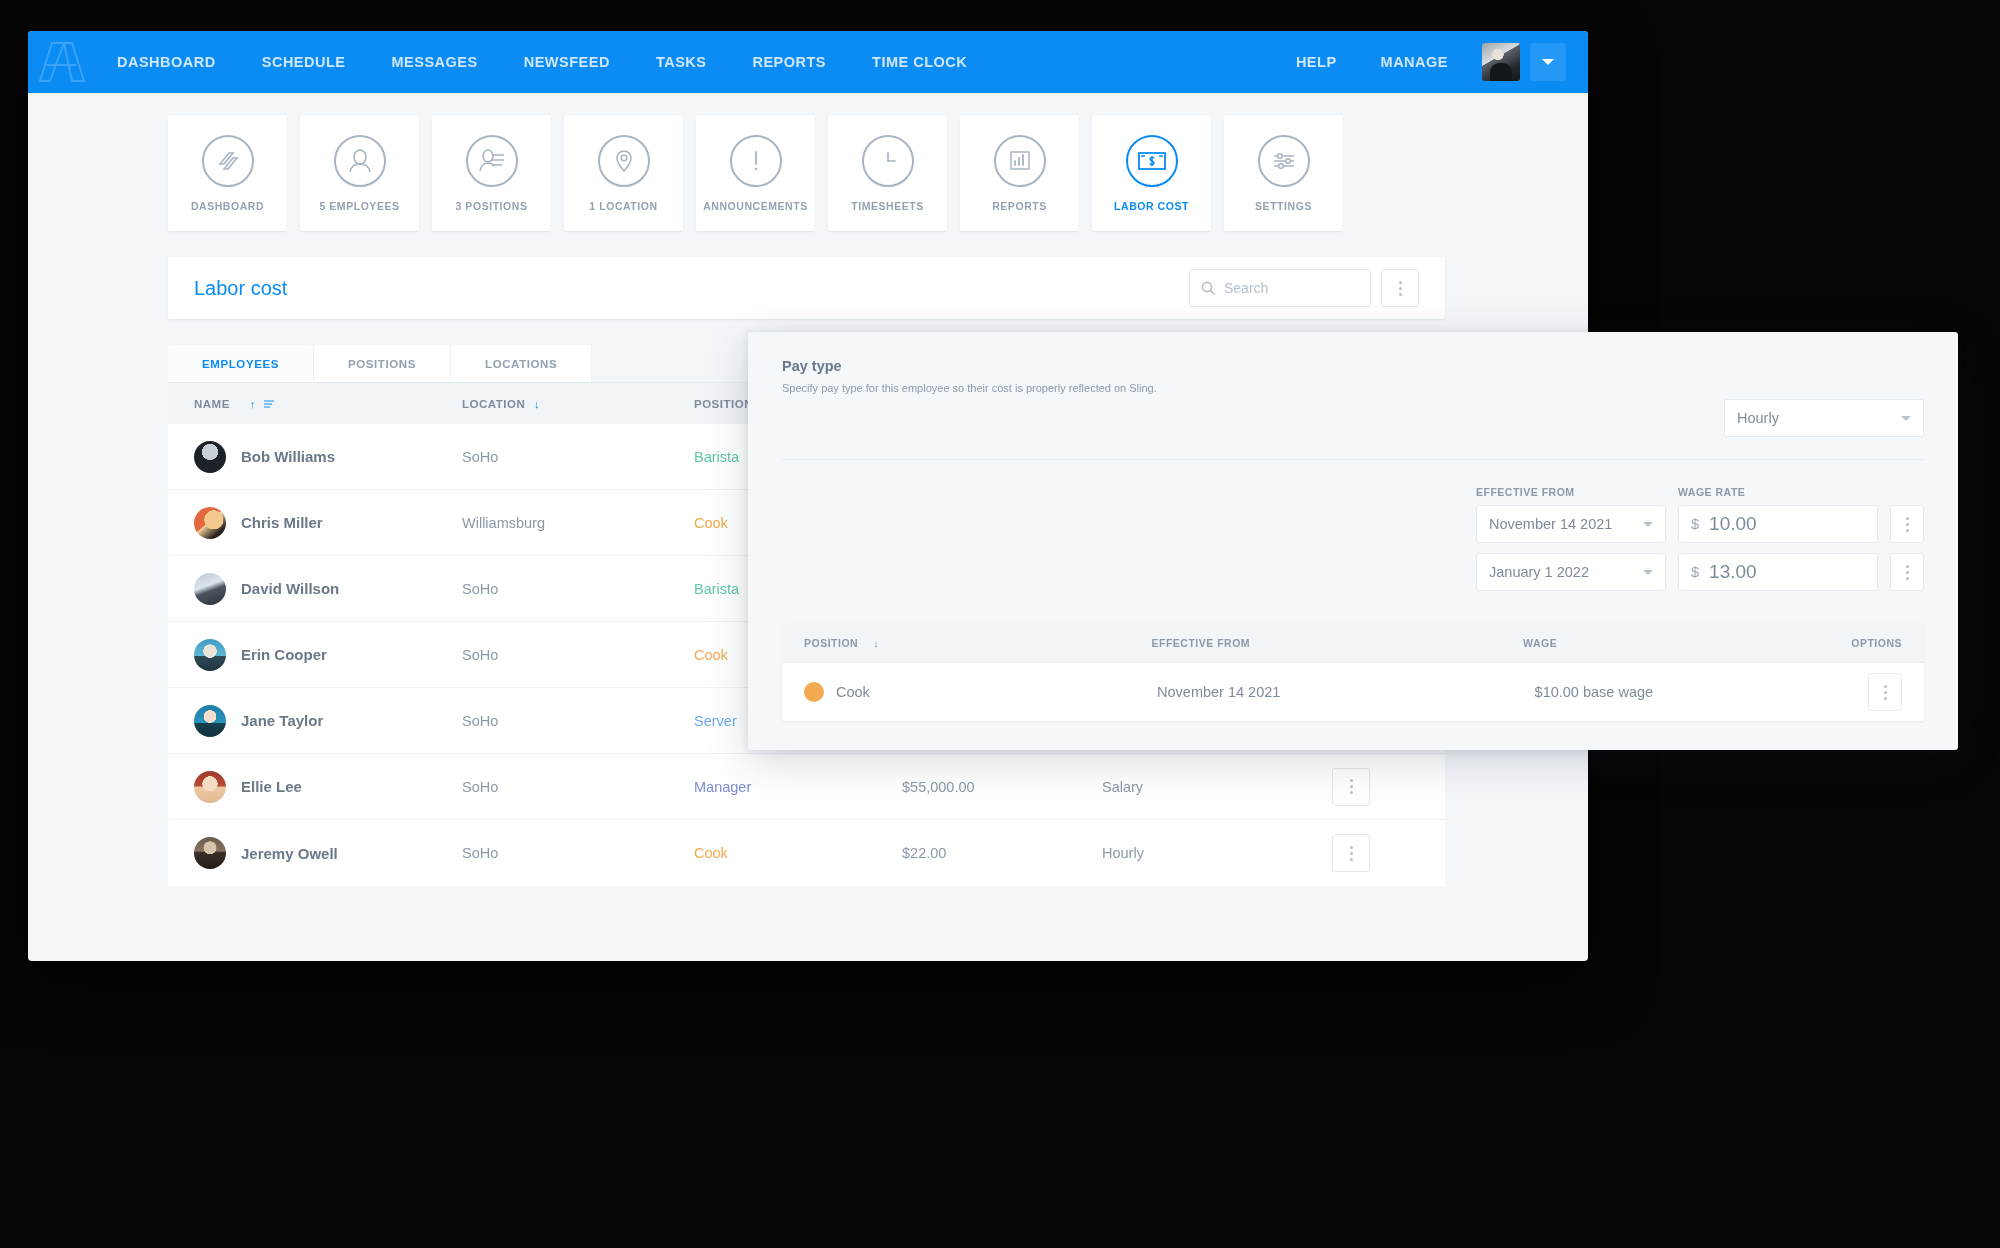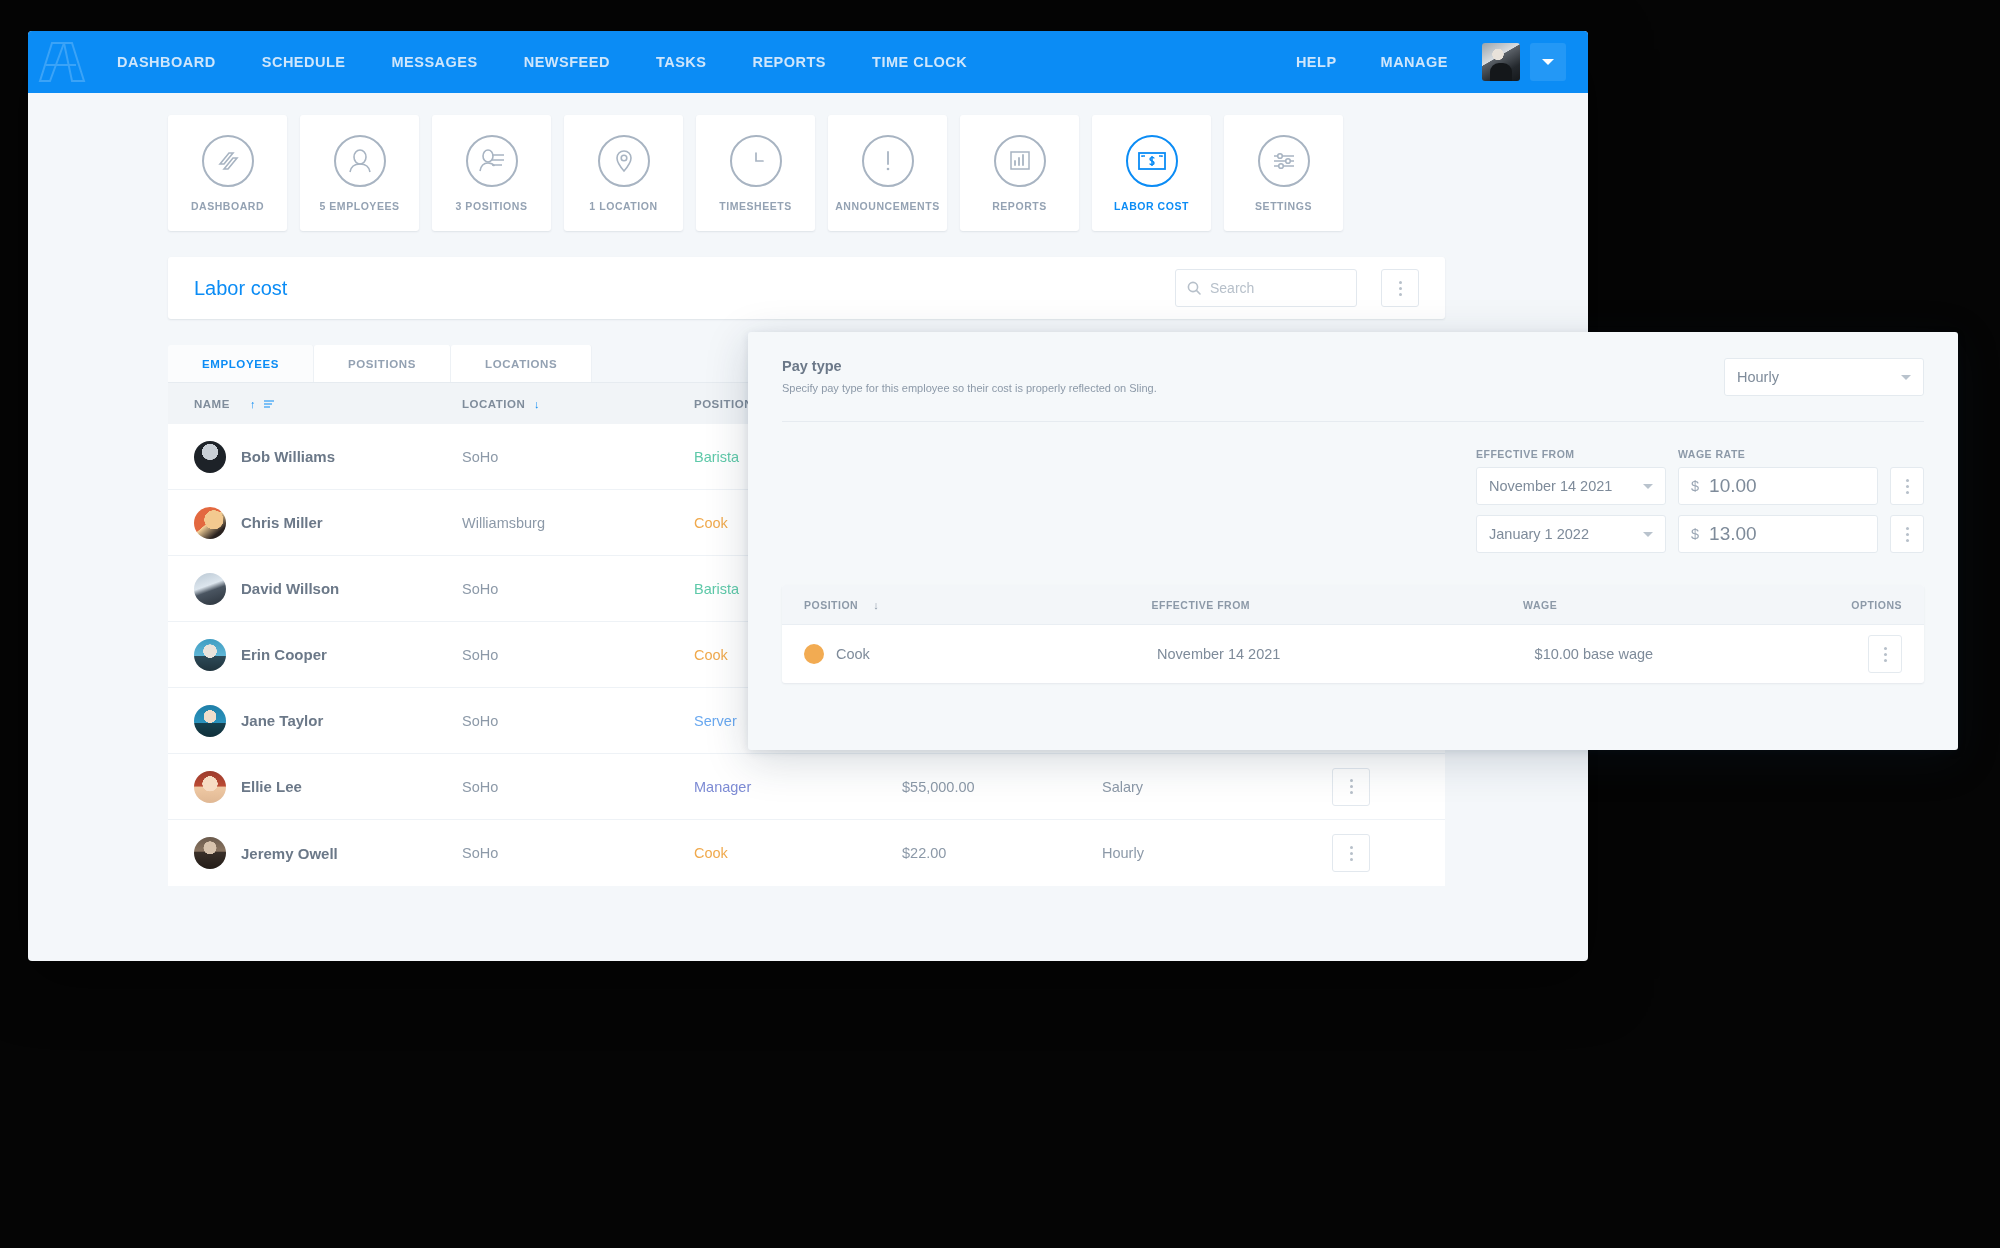--- a/index.html
+++ b/index.html
@@ -88,21 +88,21 @@
   .tile.active .tlabel { color: #0b8cf5; }
 
   
   .lc-card {
     margin: 26px 0 0 140px; width: 1277px; height: 62px;
     background: #ffffff; border-radius: 3px;
     box-shadow: 0 1px 2px rgba(35,55,80,0.10);
     display: flex; align-items: center; padding: 0 26px;
   }
   .lc-title { font-size: 20px; color: #0b8cf5; font-weight: normal; }
-  .lc-right { margin-left: auto; display: flex; gap: 24px; }
+  .lc-right { margin-left: auto; display: flex; gap: 10px; }
   .search-box {
     width: 182px; height: 38px; border: 1px solid #e2e8ee; border-radius: 3px;
     display: flex; align-items: center; padding: 0 10px; gap: 8px; cursor: text;
   }
   .search-box input {
     border: none; outline: none; font-size: 14px; color: #8a97a6;
     font-family: "Liberation Sans", sans-serif; width: 130px; background: transparent;
   }
   .search-box input::placeholder { color: #b7c0ca; }
   .kebab-btn {
@@ -155,21 +155,21 @@
   
   .modal {
     position: absolute; left: 748px; top: 332px;
     width: 1210px; height: 418px;
     background: #f5f8fa;
     border-radius: 3px;
     box-shadow: 0 10px 44px rgba(24,42,66,0.18), 0 2px 8px rgba(24,42,66,0.10);
     overflow: hidden;
   }
   .m-sec { padding: 0 34px; }
-  .m-row { display: flex; padding: 26px 0 22px 0; }
+  .m-row { display: flex; padding: 26px 0 22px 0; flex-direction: column; }
   .m-left { width: 540px; }
   .m-h { font-size: 14.5px; font-weight: bold; color: #6b7888; margin-bottom: 4px; }
   .m-p { font-size: 11px; color: #8c99a8; line-height: 21px; }
   .m-right { margin-left: auto; display: flex; }
   .divider { height: 1px; background: #e6ebf0; margin: 0 34px; }
 
   .sel {
     height: 38px; background: #ffffff; border: 1px solid #e4eaef; border-radius: 3px;
     display:flex; align-items:center; padding: 0 12px; font-size: 14.5px; color: #7e8b9a;
     cursor: pointer; position: relative;
@@ -301,35 +301,35 @@
             <path d="M13 3 C9 3 6 6 6 10 C6 15 13 23 13 23 C13 23 20 15 20 10 C20 6 17 3 13 3 Z" stroke="#a8b4c2" stroke-width="1.6" fill="none"></path>
             <circle cx="13" cy="10" r="2.8" stroke="#a8b4c2" stroke-width="1.6" fill="none"></circle>
           </svg>
         </div>
         <div class="tlabel">1 LOCATION</div>
       </div>
 
 
       <div class="tile">
         <div class="ring">
-          <svg width="26" height="26" viewBox="0 0 26 26">
-            <path d="M13 5 V13 H20" stroke="#a8b4c2" stroke-width="1.7" fill="none" stroke-linecap="round"></path>
-          </svg>
-        </div>
-        <div class="tlabel">TIMESHEETS</div>
-      </div>
-
-      <div class="tile">
-        <div class="ring">
           <svg width="20" height="26" viewBox="0 0 20 26">
             <path d="M10 4 V16" stroke="#a8b4c2" stroke-width="1.8" stroke-linecap="round"></path>
             <circle cx="10" cy="21" r="1.3" fill="#a8b4c2"></circle>
           </svg>
         </div>
         <div class="tlabel">ANNOUNCEMENTS</div>
+      </div>
+
+      <div class="tile">
+        <div class="ring">
+          <svg width="26" height="26" viewBox="0 0 26 26">
+            <path d="M13 5 V13 H20" stroke="#a8b4c2" stroke-width="1.7" fill="none" stroke-linecap="round"></path>
+          </svg>
+        </div>
+        <div class="tlabel">TIMESHEETS</div>
       </div>
 
       <div class="tile">
         <div class="ring">
           <svg width="28" height="28" viewBox="0 0 28 28">
             <rect x="5" y="5" width="18" height="17" stroke="#a8b4c2" stroke-width="1.5" fill="none"></rect>
             <path d="M9 18 V14 M13 18 V11 M17 18 V8" stroke="#a8b4c2" stroke-width="1.8" stroke-linecap="round"></path>
           </svg>
         </div>
         <div class="tlabel">REPORTS</div>

